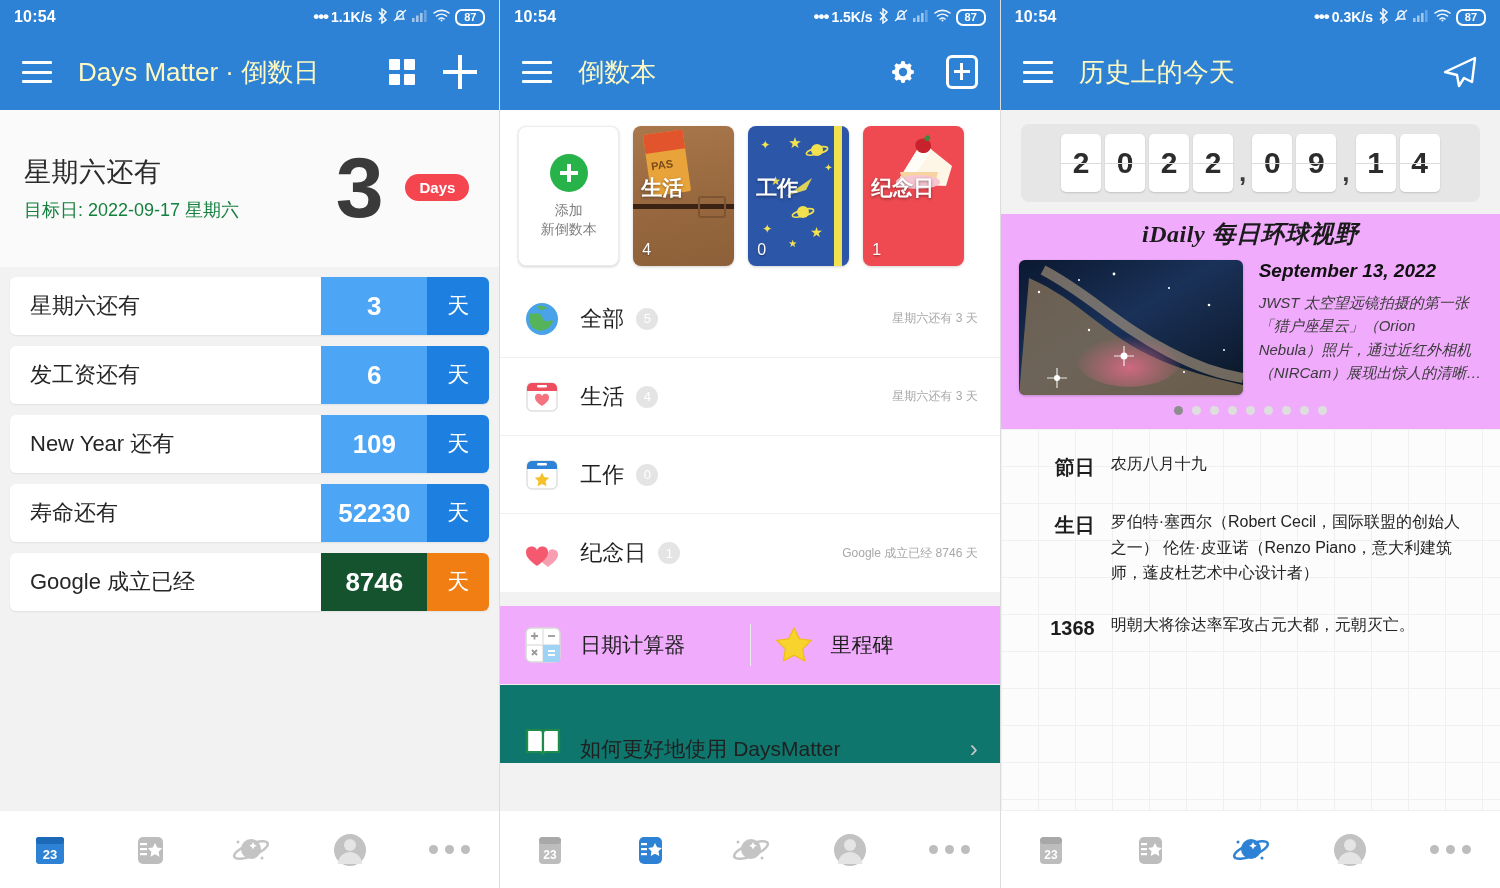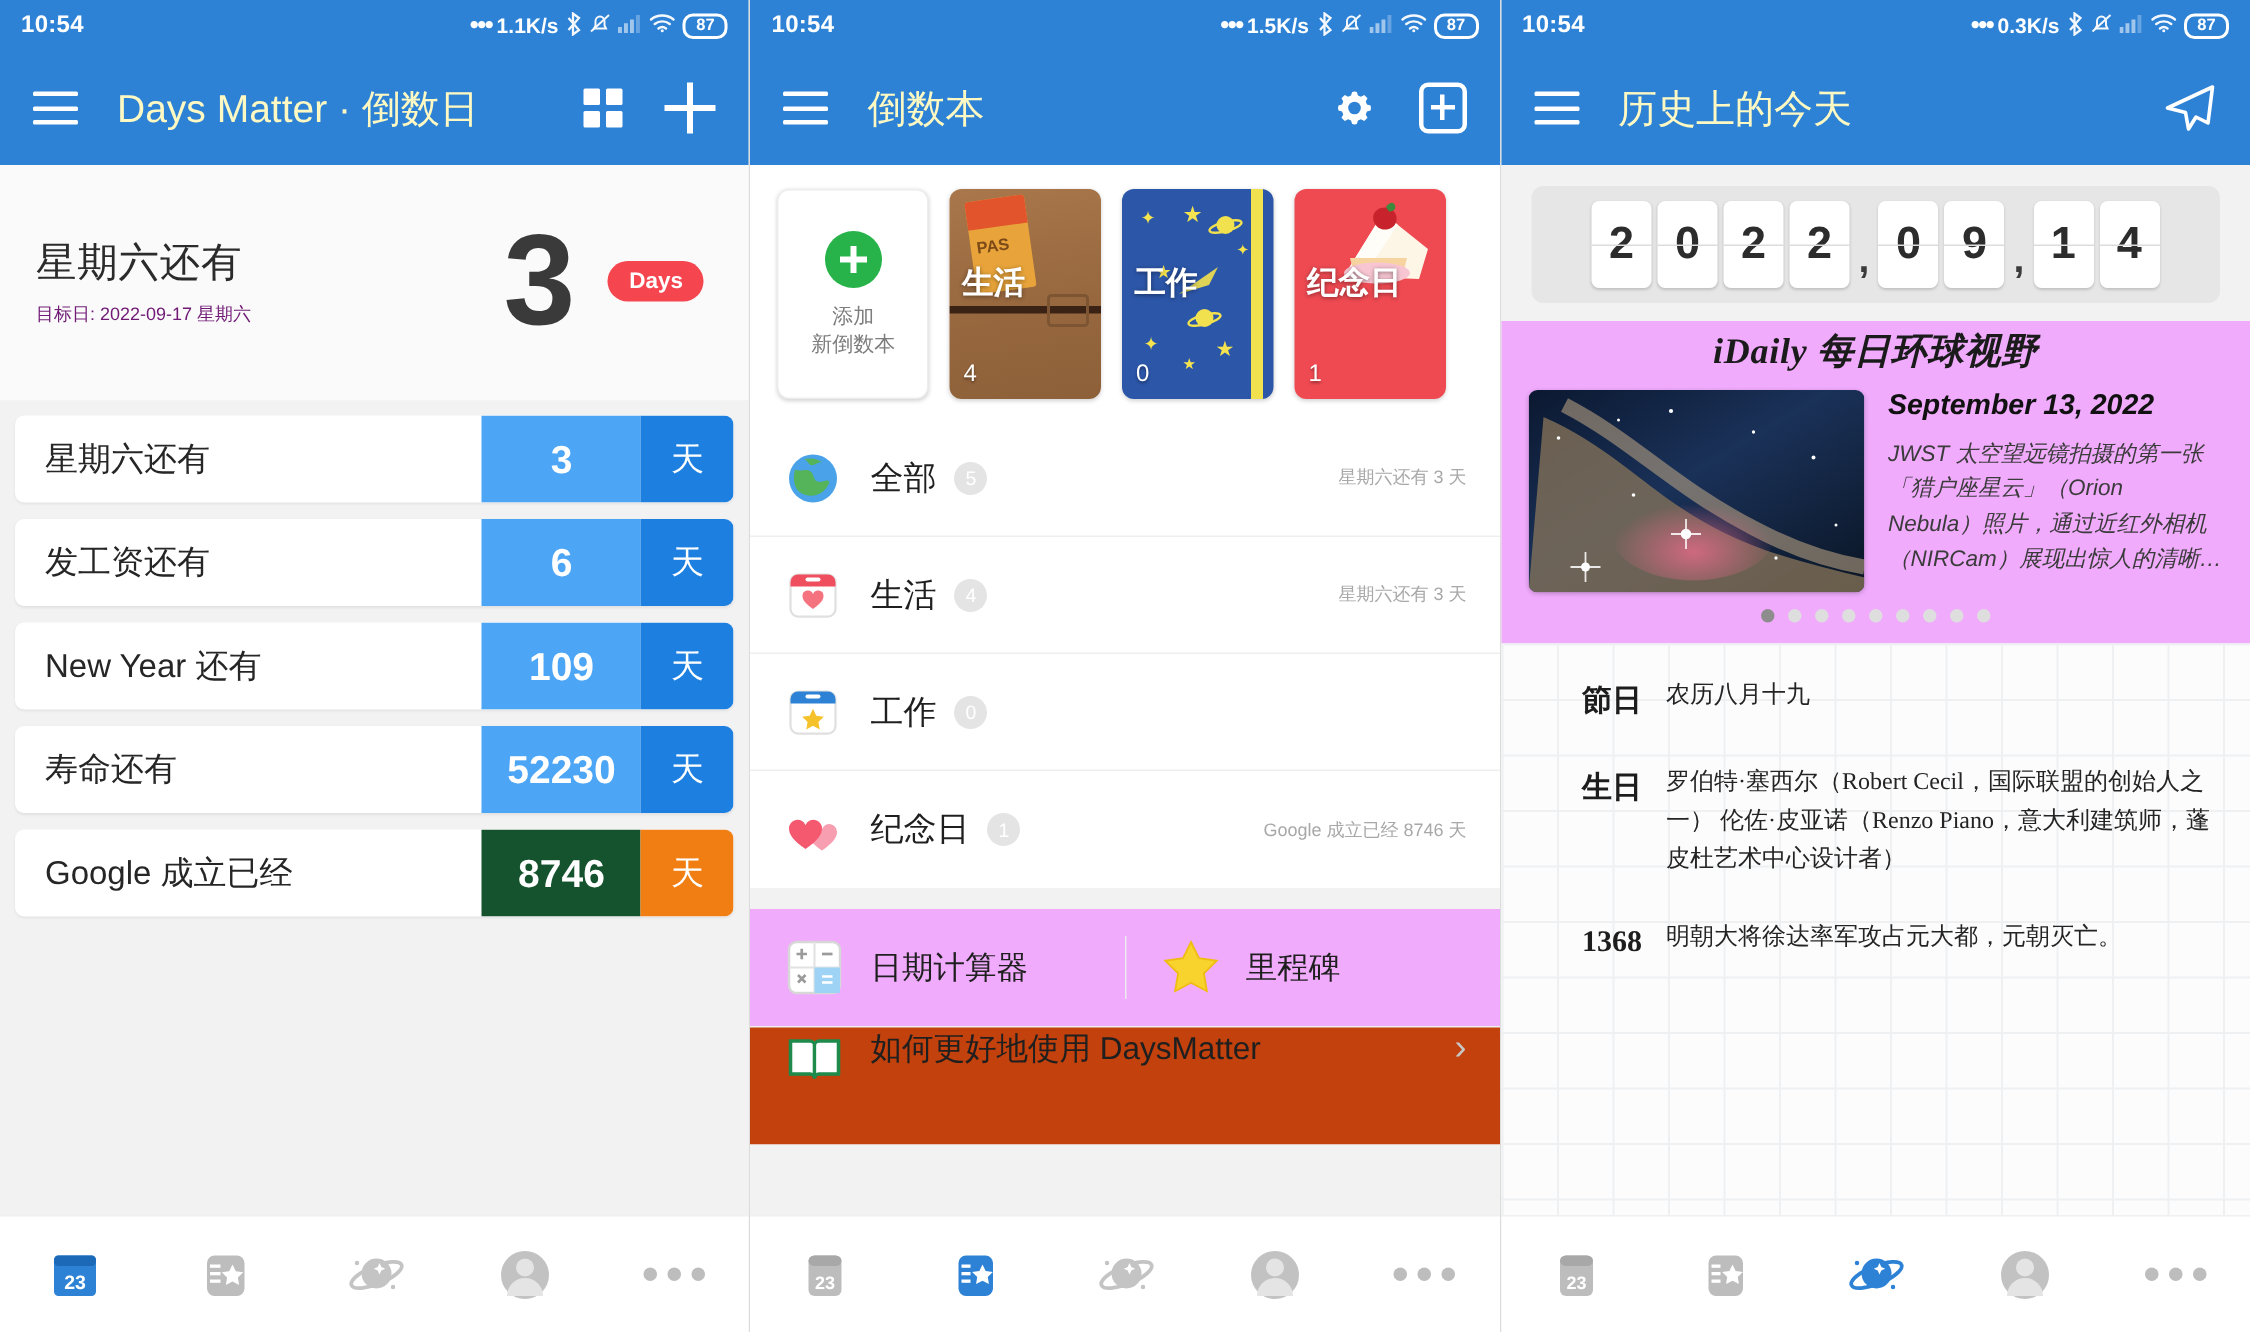--- a/index.html
+++ b/index.html
@@ -49,21 +49,21 @@
   .ic-addbox:after { top: 5px; left: 11px; width: 3px; height: 17px; }
   .ic-send { width: 36px; height: 34px; }
 
   
   .hero {
     background: #fafafa; padding: 26px 24px 28px 24px; display: flex;
     align-items: center; flex-shrink: 0; height: 157px;
   }
   .hero-left { flex: 1; }
   .hero-title { font-size: 27px; color: #2b2b2b; font-weight: 400; letter-spacing: .5px; }
-  .hero-sub { font-size: 12px; color: #701a75; margin-top: 8px; }
+  .hero-sub { font-size: 18px; color: #15803d; margin-top: 8px; }
   .hero-num { font-size: 86px; font-weight: bold; color: #3a3a3a; line-height: .9; margin-right: 22px; }
   .hero-badge {
     background: #f5454f; color: #fff; font-size: 15px; font-weight: bold;
     padding: 5px 14px; border-radius: 20px; margin-right: 6px;
   }
   .cdlist { padding: 10px 10px 0 10px; background: #f2f2f2; flex: 1; }
   .cdrow {
     display: flex; align-items: stretch; background: #fff; border-radius: 6px;
     height: 58px; margin-bottom: 11px; overflow: hidden;
     box-shadow: 0 1px 2px rgba(0,0,0,.07);
@@ -108,21 +108,21 @@
     width: 22px; height: 22px; border-radius: 50%; display: flex; align-items: center; justify-content: center;
   }
   .catnote { margin-left: auto; font-size: 12px; color: #a8a8a8; }
   .gap { height: 14px; background: #f2f2f2; }
   .tools { background: #f0abfc; display: flex; height: 78px; align-items: center; }
   .tool { flex: 1; display: flex; align-items: center; padding-left: 22px; }
   .tool + .tool { border-left: 1px solid #ececec; }
   .toolicon { width: 42px; height: 42px; margin-right: 16px; flex-shrink: 0; }
   .toolname { font-size: 21px; color: #1f1f1f; }
   .hr { height: 1px; background: #efefef; }
-  .guide { background: #c2410c; display: flex; align-items: flex-start; height: 78px; padding: 0 22px; }
+  .guide { background: #0f766e; display: flex; align-items: flex-end; height: 78px; padding: 0 22px; }
   .chev { margin-left: auto; color: #c7c7c7; font-size: 24px; }
   .filler { flex: 1; background: #f2f2f2; }
   .p2body { background: #f2f2f2; flex: 1; display: flex; flex-direction: column; }
 
   
   .flipwrap { background: #f2f2f2; padding: 14px 20px 12px 20px; flex-shrink: 0; }
   .flipbar { background: #e6e6e6; border-radius: 8px; padding: 10px 14px; display: flex; align-items: center; justify-content: center; gap: 4px; }
   .flipdigit {
     width: 40px; height: 58px; background: #fff; border-radius: 5px;
     display: flex; align-items: center; justify-content: center;
@@ -140,21 +140,21 @@
   .idaily-desc { font-size: 15px; color: #3b3b3b; line-height: 1.55; }
   .dots { display: flex; justify-content: center; gap: 9px; padding: 11px 0 6px 0; }
   .dot { width: 9px; height: 9px; border-radius: 50%; background: #dedede; }
   .dot.on { background: #8d8d8d; }
   .history {
     flex: 1; padding: 22px 26px 0 26px; overflow: hidden;
     background-color: #fcfcfc;
     background-image: linear-gradient(#eef0f2 1px, transparent 1px), linear-gradient(90deg, #eef0f2 1px, transparent 1px);
     background-size: 37px 37px;
   }
-  .hrow { display: flex; margin-bottom: 26px; font-family: Liberation Serif, serif; }
+  .hrow { display: flex; margin-bottom: 26px; }
   .hlabel { width: 68px; flex-shrink: 0; font-size: 20px; font-weight: bold; color: #1d1d1d; text-align: right; margin-right: 16px; line-height: 1.6; }
   .hbody { flex: 1; font-size: 16px; color: #242424; line-height: 1.6; }
 
   
   .bottomnav {
     height: 78px; background: #fff; display: flex; align-items: center;
     justify-content: space-around; flex-shrink: 0; border-top: 1px solid #f0f0f0;
   }
   .navitem { width: 56px; height: 50px; display: flex; align-items: center; justify-content: center; cursor: pointer; }
   .navdots { display: flex; gap: 7px; }

